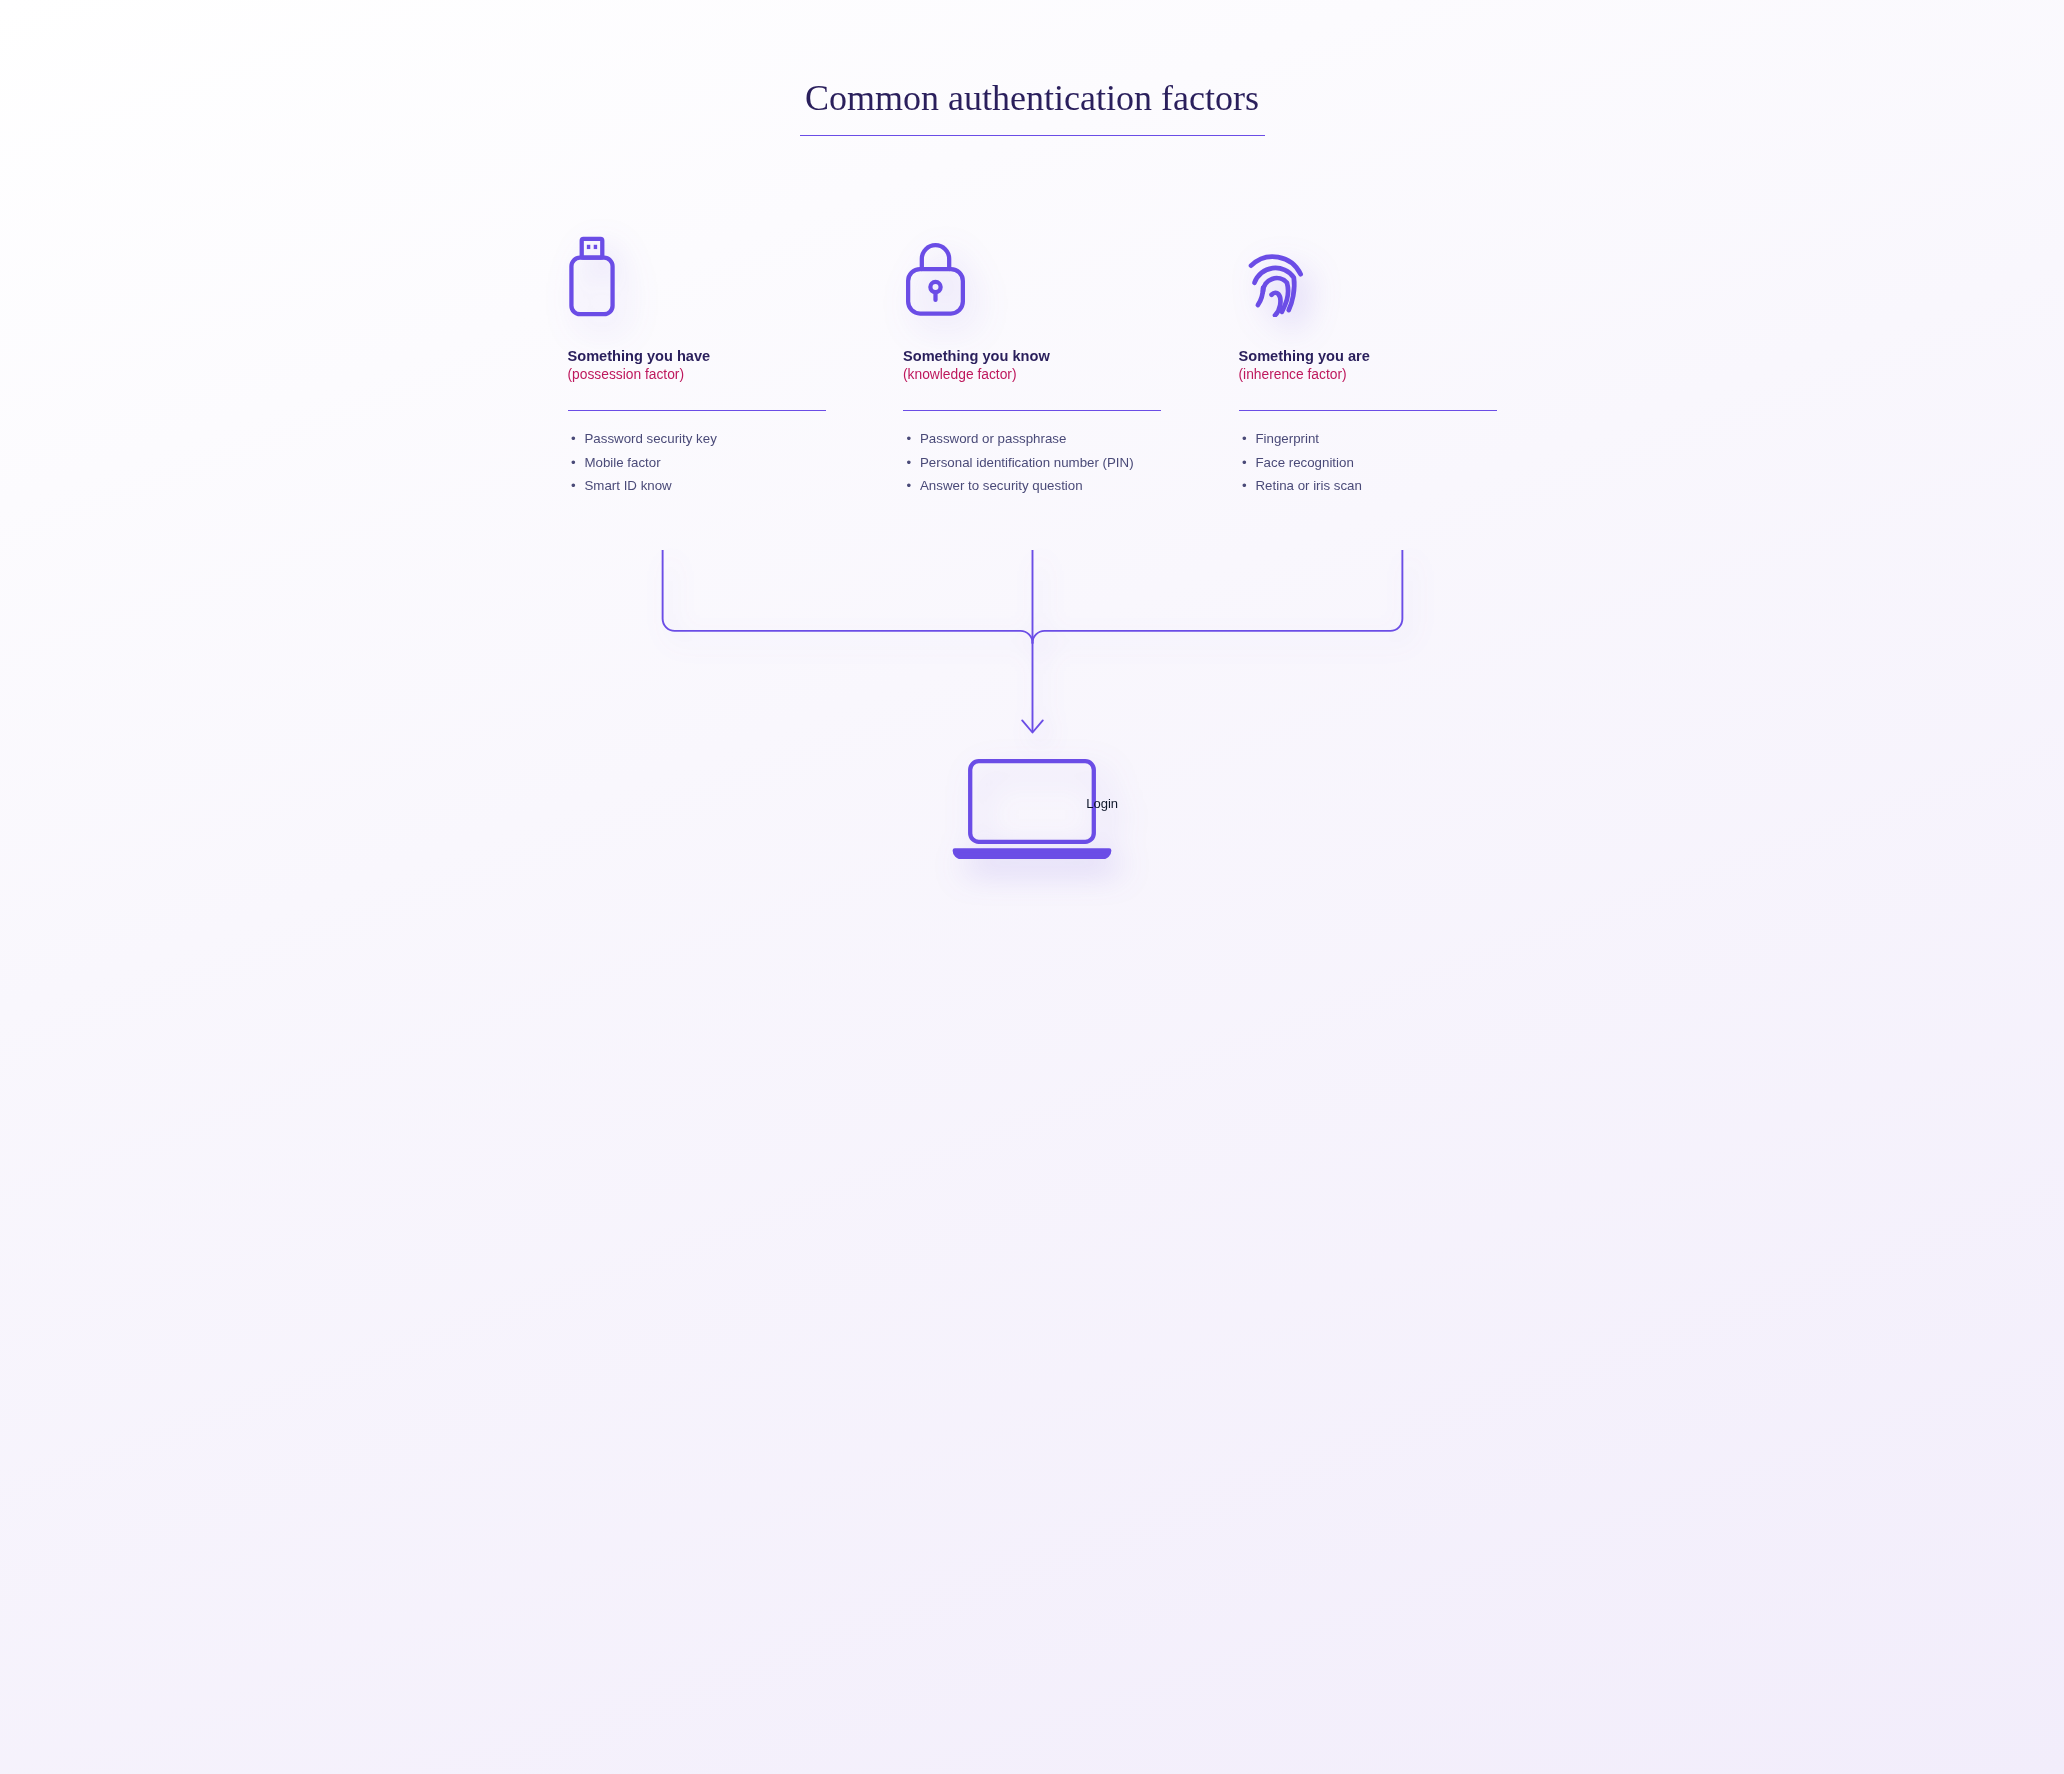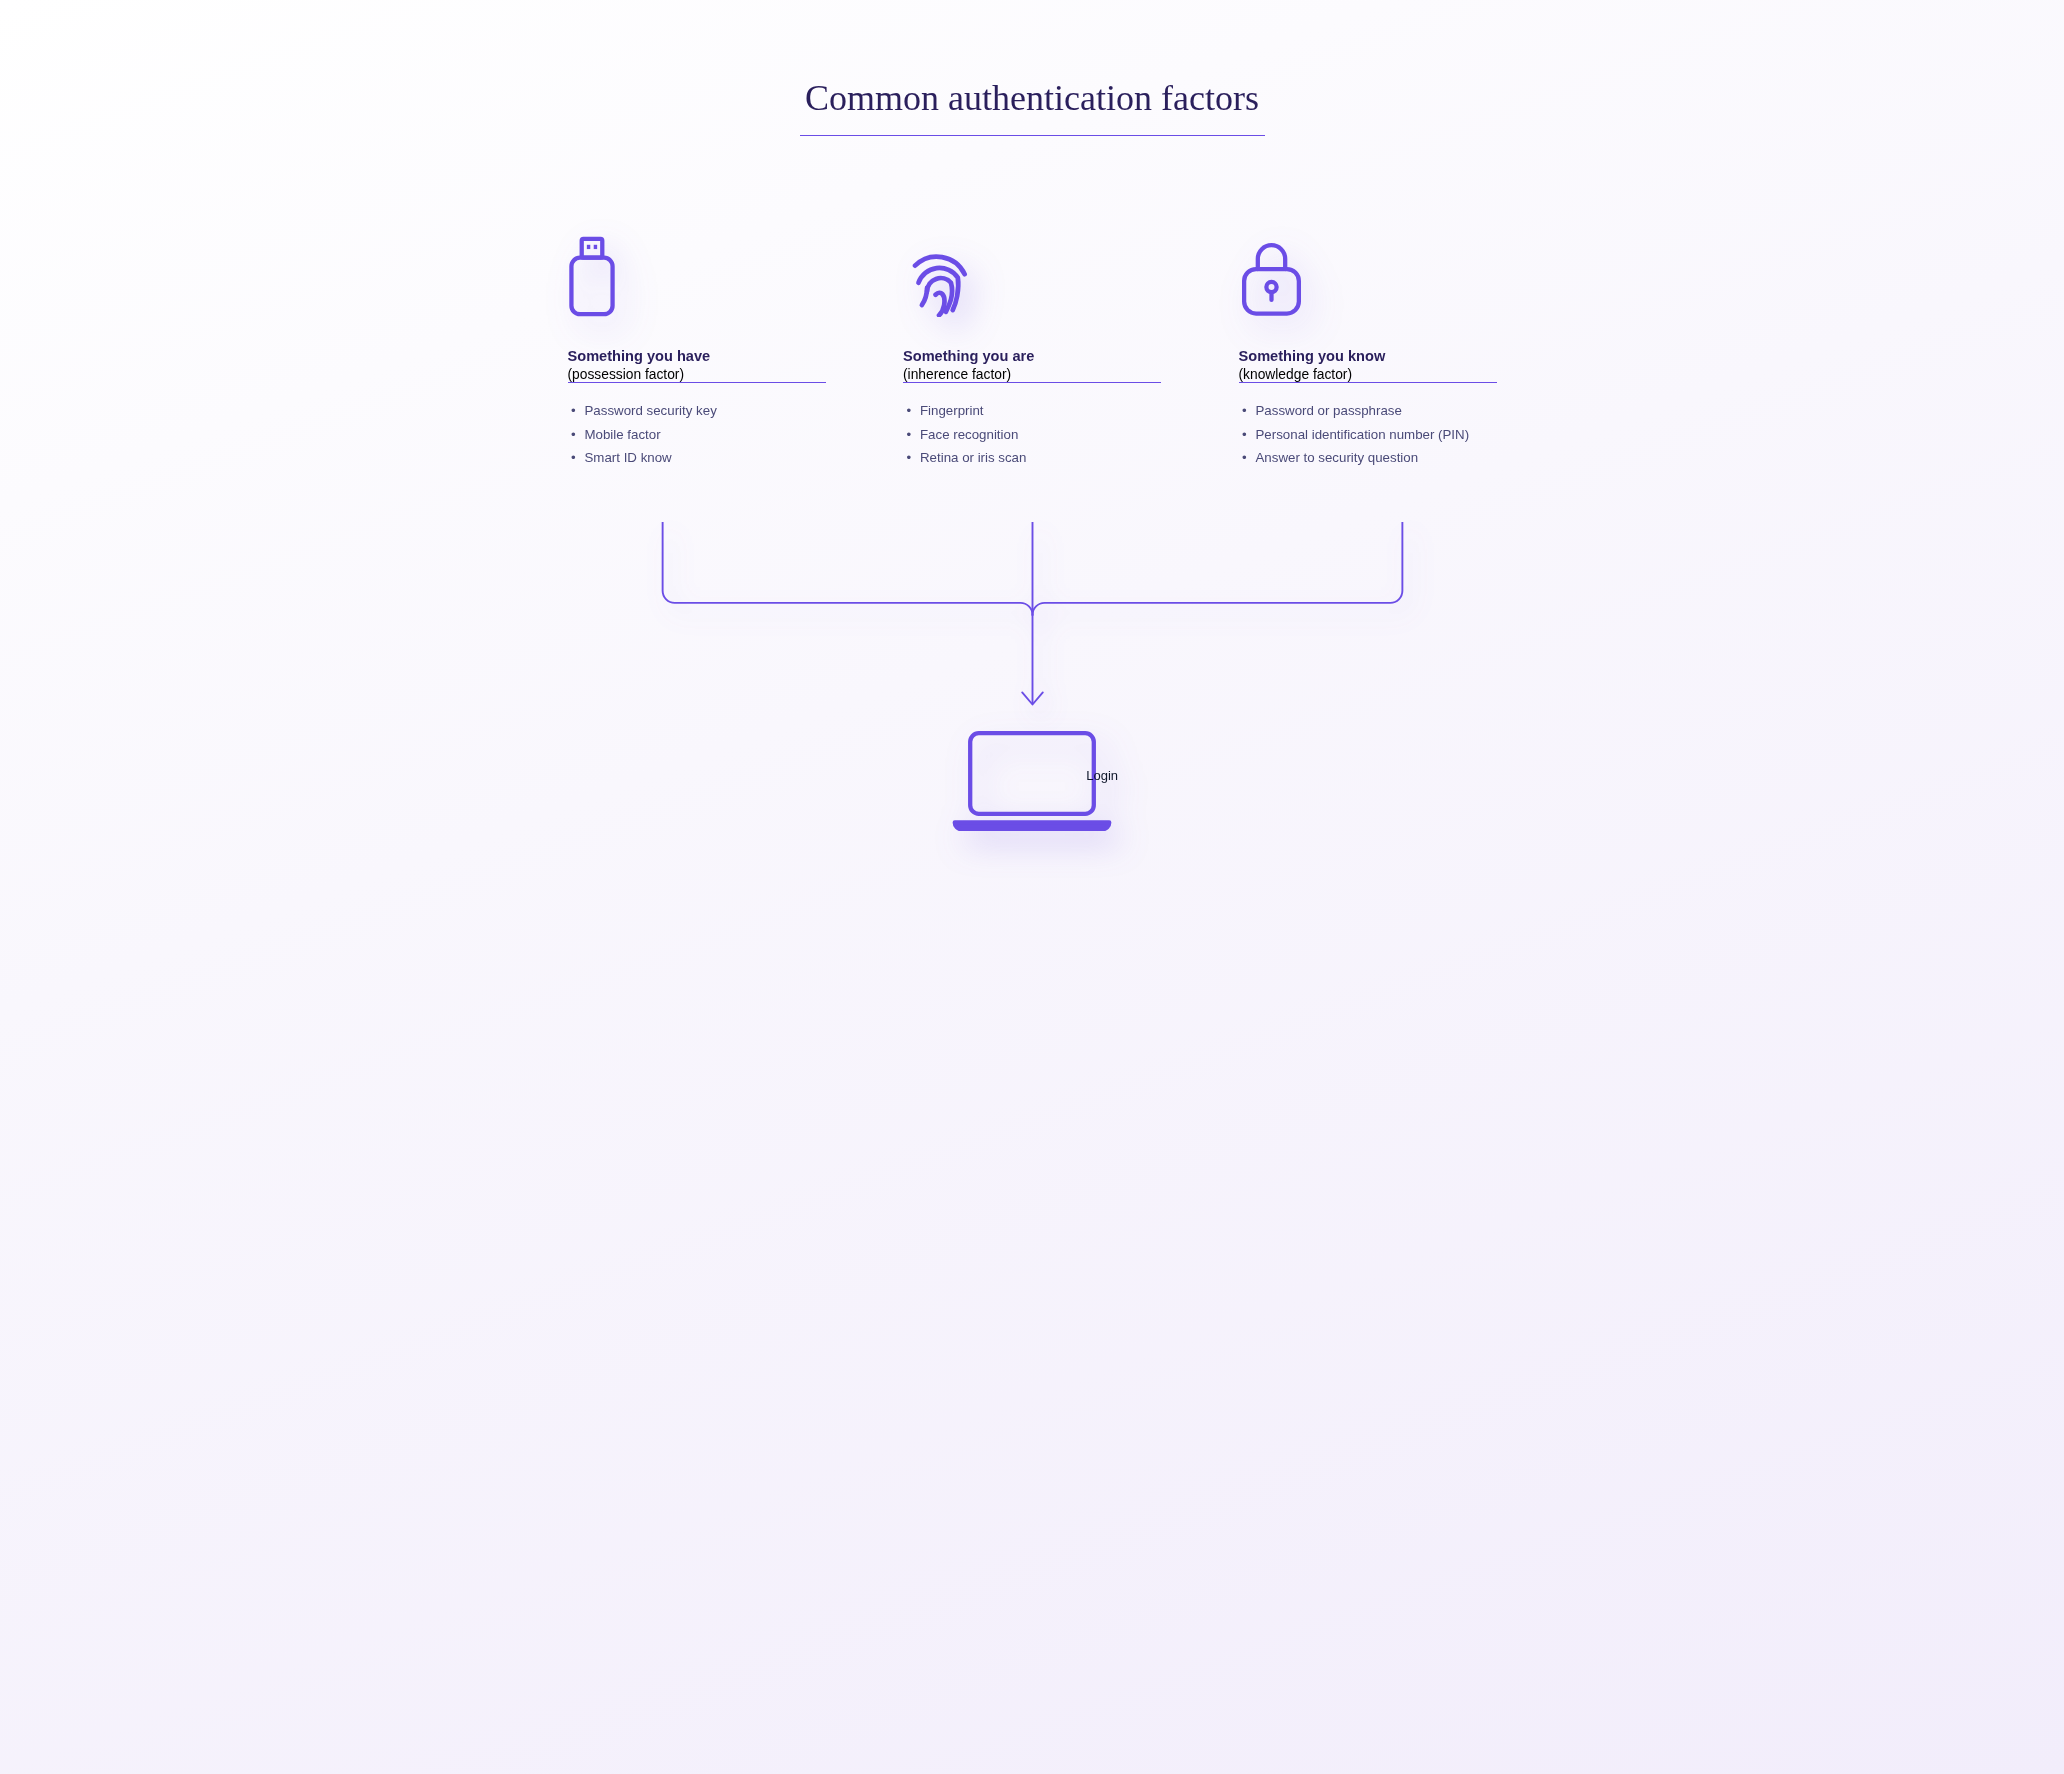--- a/index.html
+++ b/index.html
@@ -48,22 +48,22 @@
   .factor-title {
     font-family: -apple-system, BlinkMacSystemFont, 'Segoe UI', Arial, sans-serif;
     font-size: 14.6px;
     font-weight: 600;
     color: #2a1f5c;
     margin-bottom: 3.4px;
   }
   .factor-sub {
     font-family: -apple-system, BlinkMacSystemFont, 'Segoe UI', Arial, sans-serif;
     font-size: 13.8px;
-    color: #000000;
-    margin-bottom: 0;
+    color: #be185d;
+    margin-bottom: 28px;
   }
   .divider {
     border: none;
     border-top: 1.3px solid #6b4de6;
     margin-bottom: 15.5px;
     width: 100%;
   }
   .factor-list {
     list-style: none;
     font-family: -apple-system, BlinkMacSystemFont, 'Segoe UI', Arial, sans-serif;
@@ -126,20 +126,39 @@
         <rect x="4" y="25" width="48" height="66" rx="10"></rect>
       </svg>
     </div>
     <div class="factor-title">Something you have</div>
     <div class="factor-sub">(possession factor)</div>
     <hr class="divider">
     <ul class="factor-list">
       <li>Password security key</li>
       <li>Mobile factor</li>
       <li>Smart ID know</li>
+    </ul>
+  </div>
+
+  <div class="col">
+    <div class="icon-wrap">
+      <svg width="65" height="77" viewBox="0 0 76 90" fill="none" stroke="#6b4de6" stroke-width="5" stroke-linecap="round" stroke-linejoin="round">
+        <path d="M22 34 V22 a16 16 0 0 1 32 0 V34"></path>
+        <rect x="6" y="34" width="64" height="52" rx="14"></rect>
+        <circle cx="38" cy="55" r="6"></circle>
+        <line x1="38" y1="61" x2="38" y2="70"></line>
+      </svg>
+    </div>
+    <div class="factor-title">Something you know</div>
+    <div class="factor-sub">(knowledge factor)</div>
+    <hr class="divider">
+    <ul class="factor-list">
+      <li>Password or passphrase</li>
+      <li>Personal identification number (PIN)</li>
+      <li>Answer to security question</li>
     </ul>
   </div>
 
   <div class="col">
     <div class="icon-wrap">
       <svg width="72" height="77" viewBox="0 0 84 90" fill="none" stroke="#6b4de6" stroke-width="5.5" stroke-linecap="round" stroke-linejoin="round">
         <path d="M14 30 a36 36 0 0 1 58 10"></path>
         <path d="M18 50 a26 26 0 0 1 46 -6 c2 14 -2 30 -6 38"></path>
         <path d="M28 60 a16 16 0 0 1 28 -10 c4 14 -2 26 -6 34"></path>
         <path d="M38 64 c6 -6 12 0 10 12 c-1 6 -4 10 -6 12"></path>
@@ -149,39 +168,20 @@
     <div class="factor-title">Something you are</div>
     <div class="factor-sub">(inherence factor)</div>
     <hr class="divider">
     <ul class="factor-list">
       <li>Fingerprint</li>
       <li>Face recognition</li>
       <li>Retina or iris scan</li>
     </ul>
   </div>
 
-  <div class="col">
-    <div class="icon-wrap">
-      <svg width="65" height="77" viewBox="0 0 76 90" fill="none" stroke="#6b4de6" stroke-width="5" stroke-linecap="round" stroke-linejoin="round">
-        <path d="M22 34 V22 a16 16 0 0 1 32 0 V34"></path>
-        <rect x="6" y="34" width="64" height="52" rx="14"></rect>
-        <circle cx="38" cy="55" r="6"></circle>
-        <line x1="38" y1="61" x2="38" y2="70"></line>
-      </svg>
-    </div>
-    <div class="factor-title">Something you know</div>
-    <div class="factor-sub">(knowledge factor)</div>
-    <hr class="divider">
-    <ul class="factor-list">
-      <li>Password or passphrase</li>
-      <li>Personal identification number (PIN)</li>
-      <li>Answer to security question</li>
-    </ul>
-  </div>
-
 </div>
 
 <div class="connector-area">
   <svg width="100%" height="198" viewBox="0 0 1080 230" preserveAspectRatio="none" fill="none" stroke="#6b4de6" stroke-width="2.2" stroke-linecap="round" stroke-linejoin="round">
 
     <path d="M110 0 V80 a14 14 0 0 0 14 14 H526 a14 14 0 0 1 14 14"></path>
 
     <path d="M970 0 V80 a14 14 0 0 1 -14 14 H554 a14 14 0 0 0 -14 14"></path>
 
     <path d="M540 0 V210"></path>

